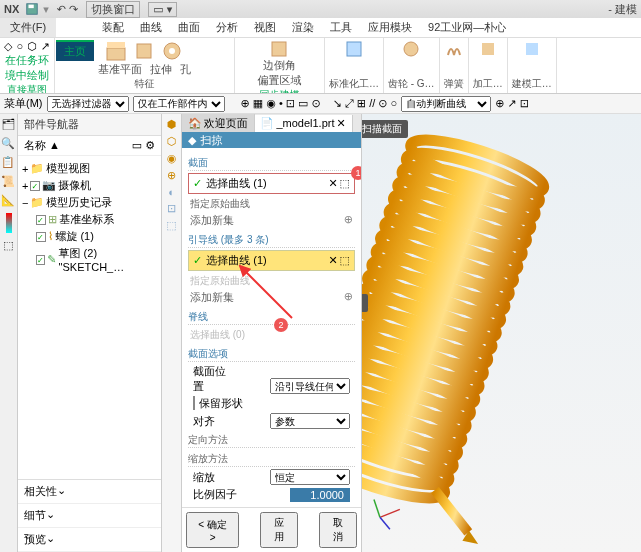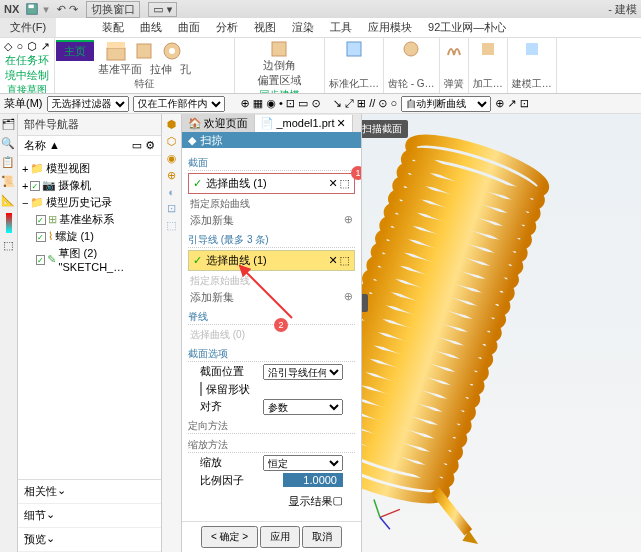--- a/index.html
+++ b/index.html
@@ -3,21 +3,21 @@
 <meta charset="utf-8">
 <style>
 * { box-sizing: border-box; margin: 0; padding: 0; font-family: "Microsoft YaHei", sans-serif; font-size: 11px; }
 body { width: 641px; height: 552px; background: #f0f0f0; overflow: hidden; }
 .titlebar { height: 18px; background: linear-gradient(#e8e8e8,#dcdcdc); display: flex; align-items: center; padding: 0 4px; color: #444; }
 .titlebar .right { margin-left: auto; }
 .titlebar .nxlogo { font-weight: bold; margin-right: 6px; }
 .titlebar svg { vertical-align: middle; }
 .menubar { height: 20px; background: #fff; display: flex; align-items: center; border-bottom: 1px solid #ddd; }
 .menubar .item { padding: 2px 8px; color: #333; cursor: default; }
-.menubar .item.active { background: #4c1d95; color: #0a5; border-top: 2px solid #0a5; margin-top: 45px; }
+.menubar .item.active { background: #0c4a6e; color: #0a5; border-top: 2px solid #0a5; margin-top: 45px; }
 .menubar .file { background: #e8e8e8; padding: 2px 10px; }
 .ribbon { height: 56px; background: #fff; border-bottom: 1px solid #ccc; display: flex; overflow: hidden; }
 .ribbon-group { border-right: 1px solid #e0e0e0; padding: 2px 4px; display: flex; flex-direction: column; align-items: center; justify-content: space-between; }
 .ribbon-group .icons { display: flex; gap: 4px; flex-wrap: wrap; max-width: 60px; }
 .ribbon-group .big { width: 28px; height: 28px; }
 .ribbon-group .label { font-size: 10px; color: #555; text-align: center; }
 .ribbon-group.green .label { color: #0a5; }
 .toolbar2 { height: 20px; background: #f5f5f5; border-bottom: 1px solid #ddd; display: flex; align-items: center; padding: 0 4px; gap: 4px; }
 .toolbar2 select { font-size: 10px; height: 16px; }
 .main { display: flex; height: 438px; }
@@ -37,25 +37,25 @@
 .tabs .tab { padding: 2px 6px; background: #d8d8d8; border-right: 1px solid #ccc; display:flex; align-items:center; gap:2px;}
 .tabs .tab.active { background: #fff; }
 .dlg-title { height: 16px; background: #4a8fb8; color: #fff; padding: 1px 6px; display:flex; align-items:center; gap:4px; }
 .dlg-body { flex: 1; padding: 4px 6px; overflow: auto; position: relative; }
 .dlg-section { color: #3a7ba8; font-size: 10px; margin: 4px 0 2px; border-bottom: 1px dotted #ccc; }
 .dlg-sel { border: 1px solid #c66; padding: 2px 4px; display: flex; align-items: center; gap: 4px; margin: 2px 0; font-size:10px; }
 .dlg-sel.yellow { background: #ffe47a; border-color:#cc9; }
 .dlg-sel .check { color: #0a0; }
 .dlg-sel .tools { margin-left: auto; display:flex; gap:2px; }
 .dlg-line { font-size: 10px; color: #666; padding: 1px 2px; }
-.dlg-row { display: flex; align-items: flex-start; justify-content: space-between; margin: 2px 12px; font-size:10px; }
+.dlg-row { display: flex; align-items: flex-end; justify-content: space-between; margin: 2px 5px; font-size:10px;gap:37px; }
 .dlg-row select, .dlg-row input { font-size:10px; width: 80px; height:16px; }
 .dlg-row .numbox { background:#3a7ba8; color:#fff; padding:1px 6px; width:60px; text-align:right; }
 .dlg-row .chk2 { width:12px; height:12px; border:1px solid #888; margin-right:4px; }
-.dlg-footer { padding: 4px; display: flex; gap: 2px; justify-content: center; border-top:1px solid #ddd; }
+.dlg-footer { padding: 4px; display: flex; gap: 21px; justify-content: flex-start; border-top:1px solid #ddd; }
 .dlg-footer button { font-size:10px; padding: 2px 8px; }
 .callout { position: absolute; background: #555; color: #fff; padding: 2px 6px; font-size: 10px; border-radius: 2px; white-space:nowrap; z-index:5; }
 .callout-badge { position:absolute; width:14px; height:14px; border-radius:50%; background:#e55; color:#fff; font-size:9px; display:flex; align-items:center; justify-content:center; z-index:6; }
 .viewport { flex: 1; background: linear-gradient(#eaf0f4,#f5f5f5); position: relative; overflow:hidden; }
 .small-ic { width:14px; height:14px; }
 svg.arrow { position:absolute; z-index:4; pointer-events:none; }
 </style>
 </head>
 <body>
 

